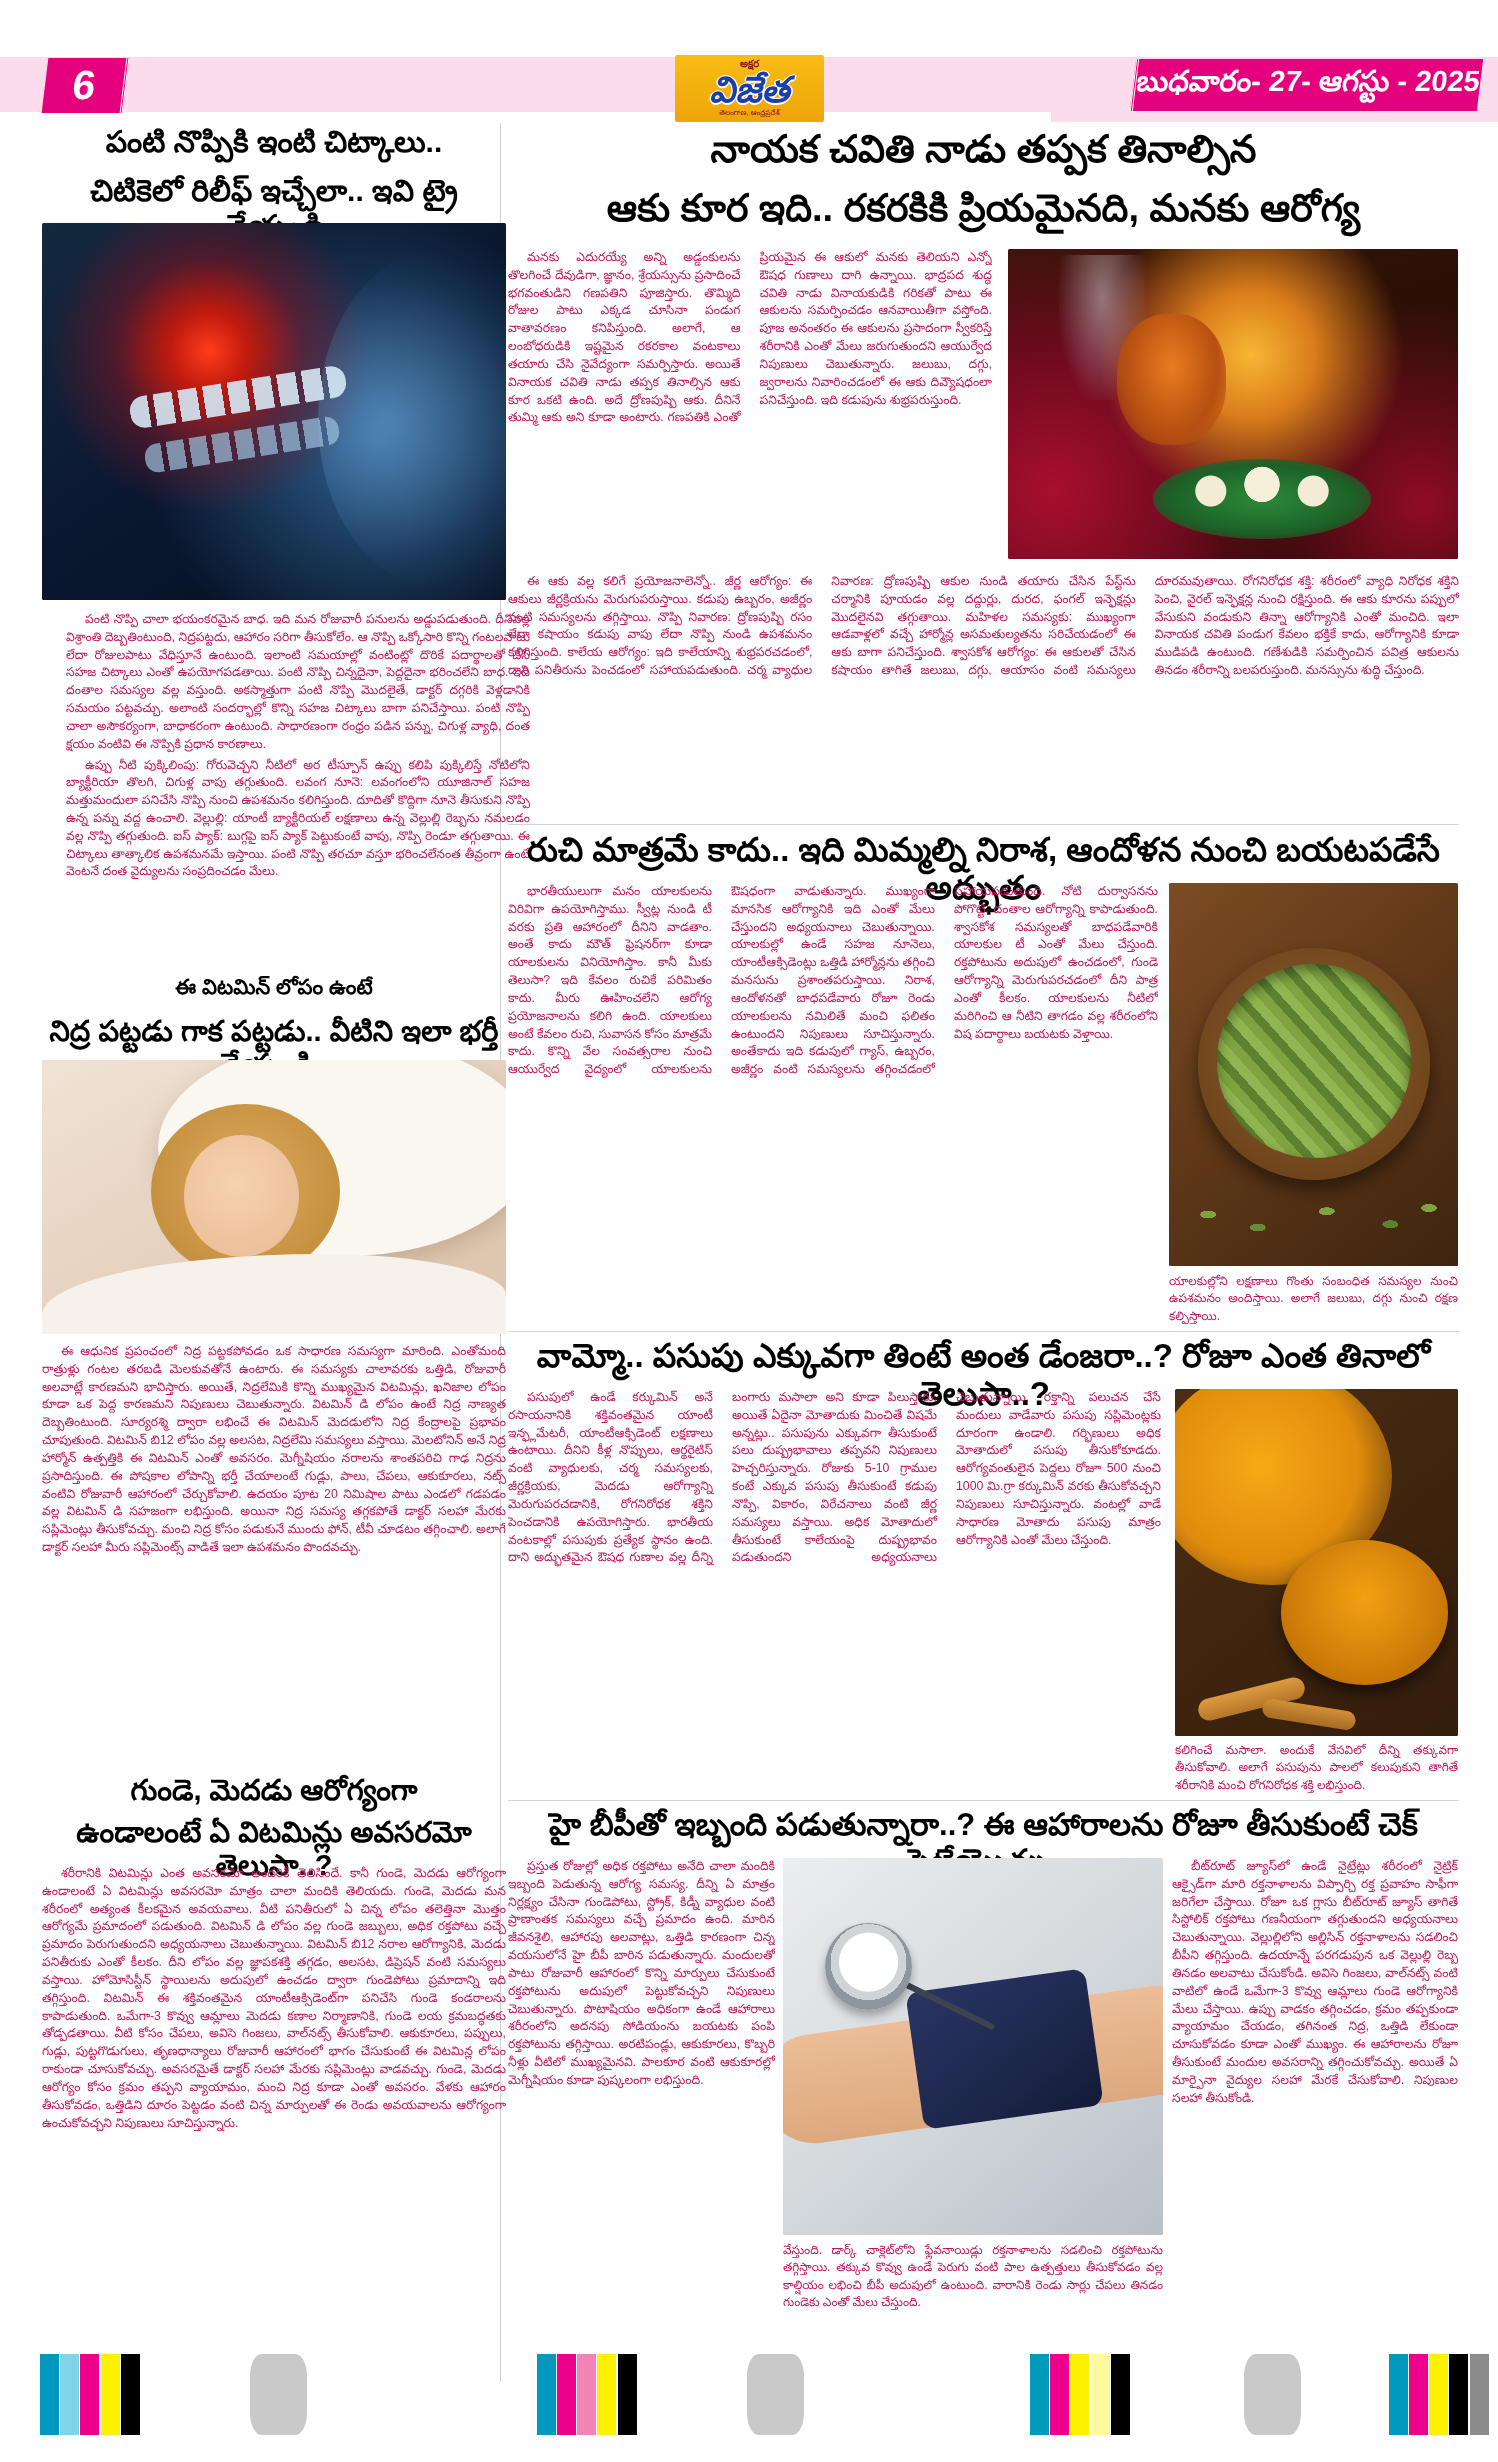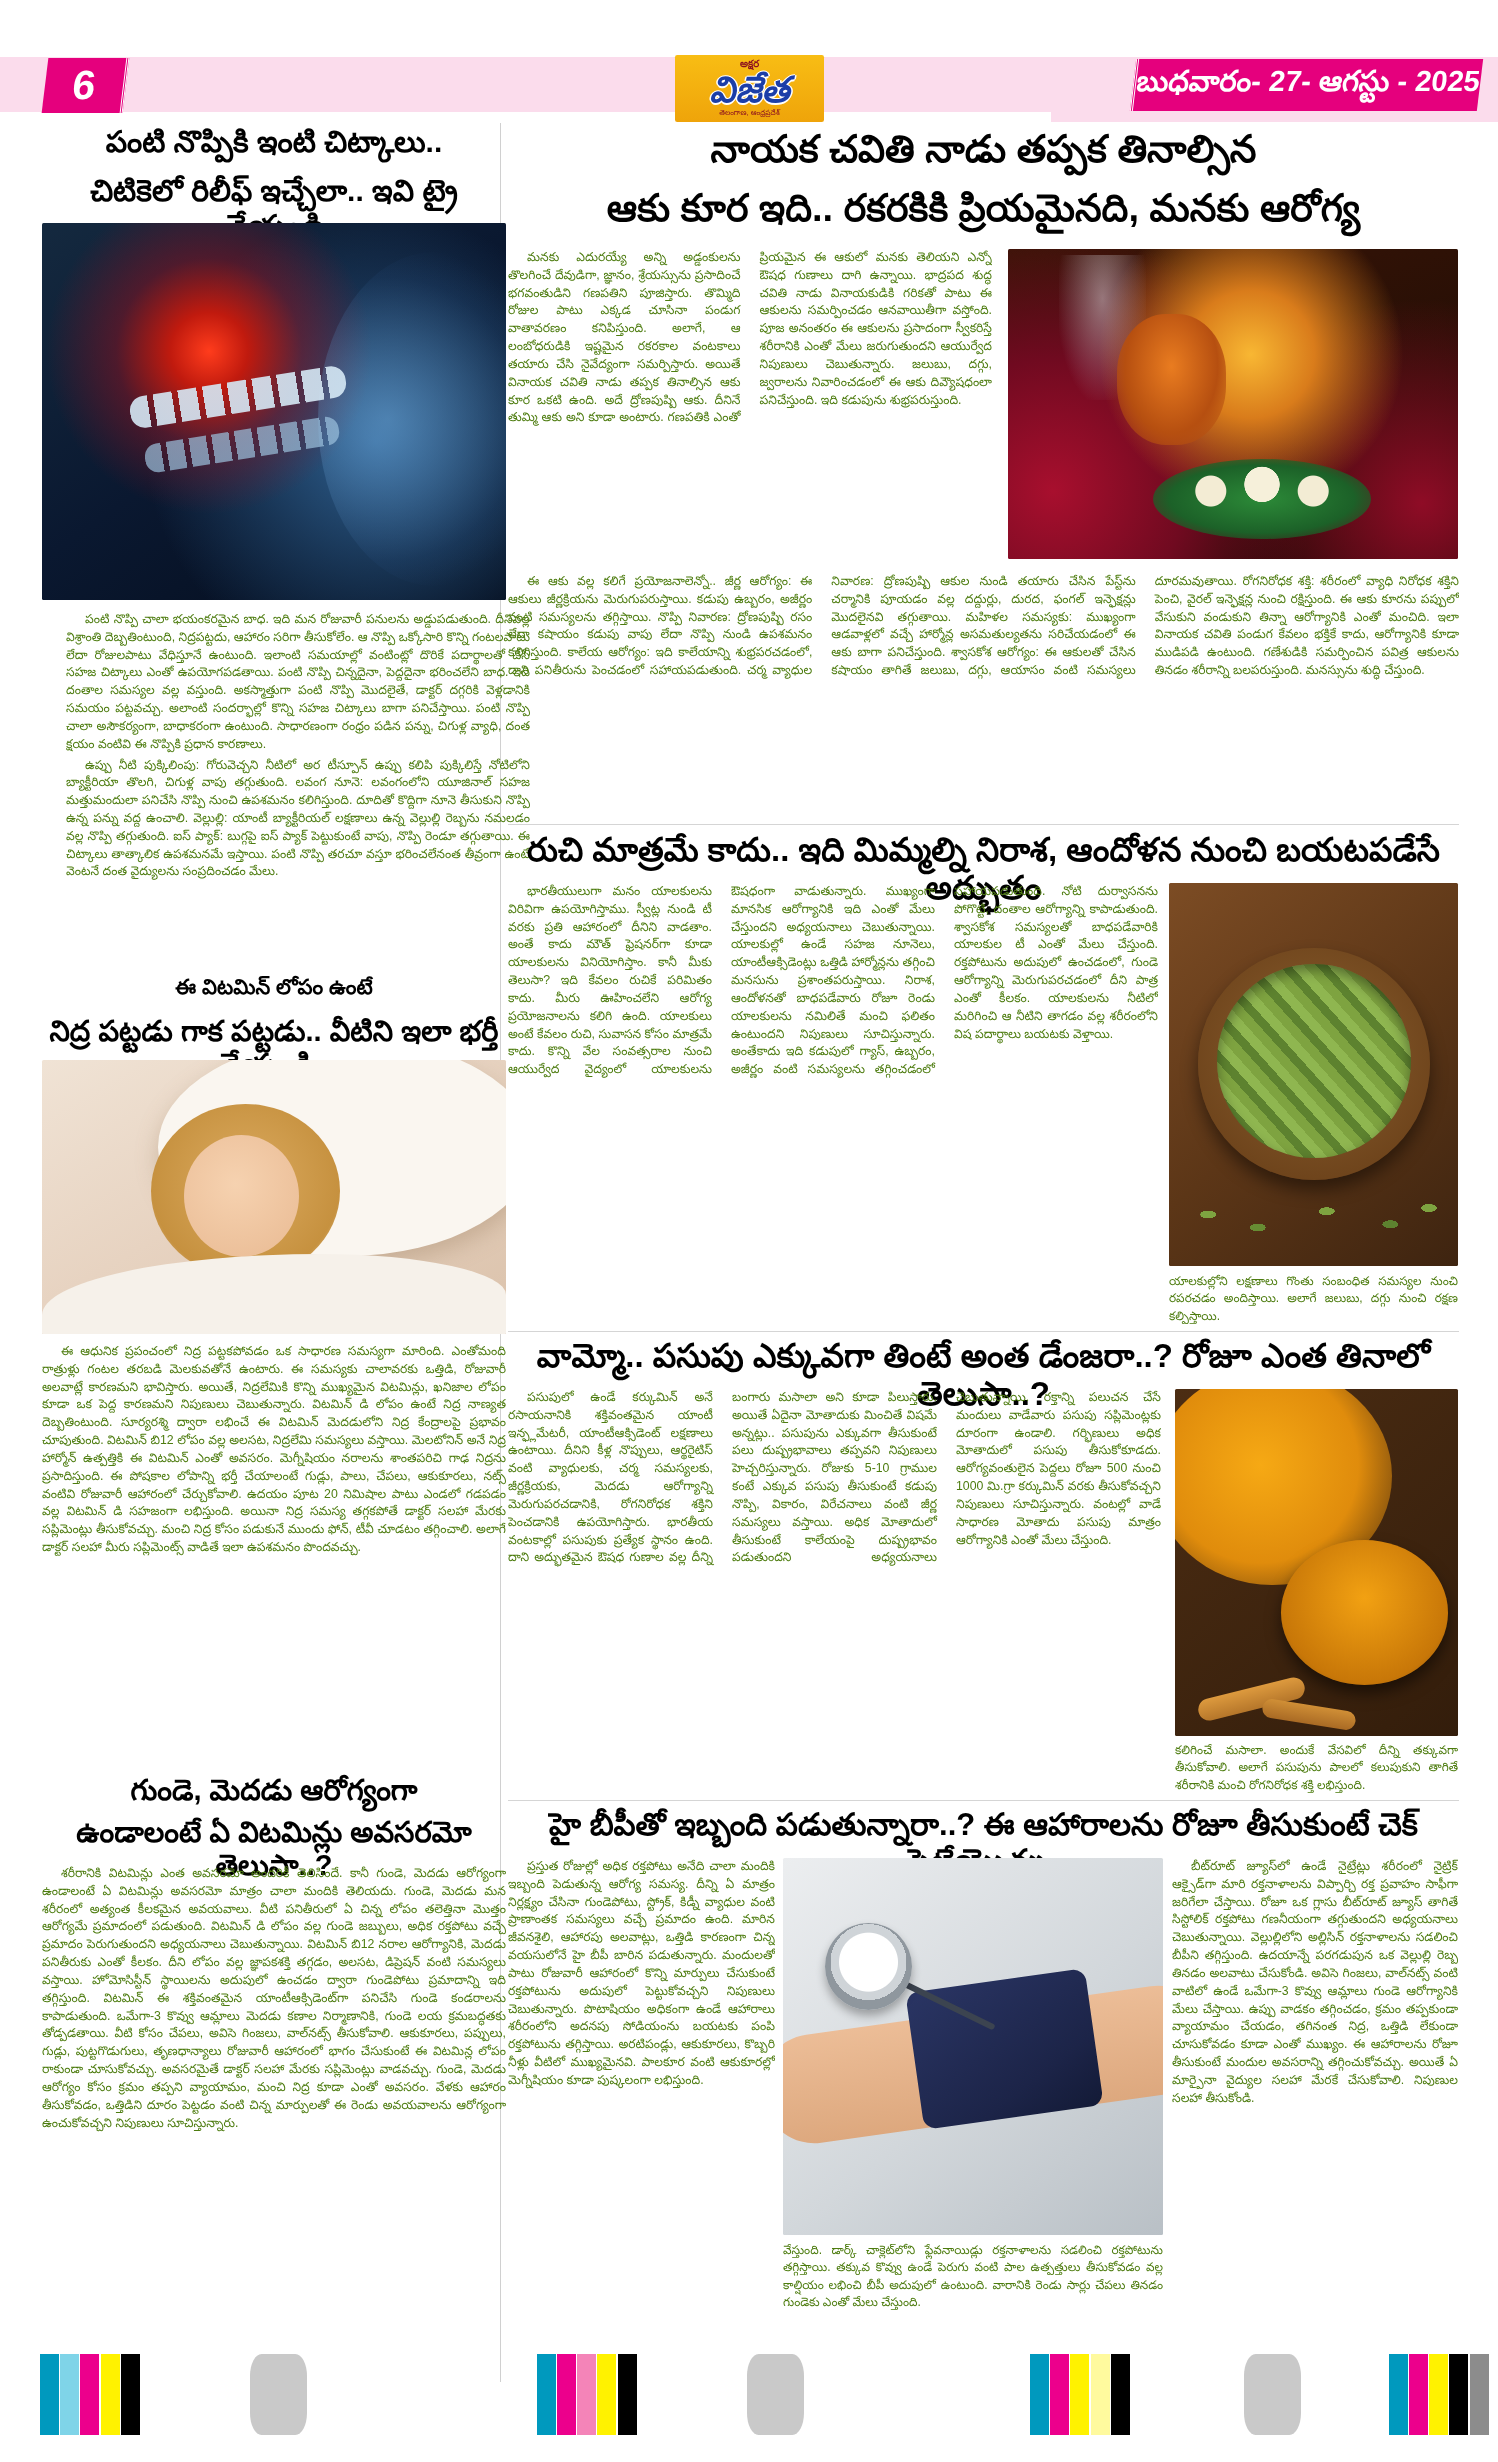--- a/index.html
+++ b/index.html
@@ -35,21 +35,21 @@
     transform:skewX(-7deg); display:flex; align-items:center; justify-content:center;
     color:#fff; font-size:29px; font-weight:bold; border-left:3.6px double #fff;
   }
 
   
   .hl { font-weight:bold; color:#000; text-align:center; line-height:1.15; }
   .hl-left { width:464px; font-size:30px; }
   .hl-main { width:951px; font-size:38px; }
   .hl-sec  { width:951px; font-size:33px; }
   .body-txt {
-    font-size:12.3px; line-height:1.45; text-align:justify; overflow:hidden; color:#4d7c0f;
+    font-size:12.3px; line-height:1.45; text-align:justify; overflow:hidden; color:#be185d;
   }
   .body-txt p { text-indent:19px; margin-bottom:2.9px; }
   .cols2 { column-count:2; column-gap:19px; }
   .cols3 { column-count:3; column-gap:19px; }
   .vrule { left:500px; top:123px; width:0.7px; height:2259px; background:#d0d0d0; }
   .hdiv { height:0.7px; background:#d5d5d5; width:951px; left:508px; }
 
   
   .photo { overflow:hidden; border-radius:1.5px; }
   .img-tooth {
@@ -213,21 +213,21 @@
   <div class="abs hl hl-sec" style="left:508px; top:831px;">రుచి మాత్రమే కాదు.. ఇది మిమ్మల్ని నిరాశ, ఆందోళన నుంచి బయటపడేసే అద్భుతం</div>
   <div class="abs body-txt cols3" style="left:508px; top:883px; width:650px; height:439px;">
     <p>భారతీయులుగా మనం యాలకులను విరివిగా ఉపయోగిస్తాము. స్వీట్ల నుండి టీ వరకు ప్రతి ఆహారంలో దీనిని వాడతాం. అంతే కాదు మౌత్ ఫ్రెషనర్‌గా కూడా యాలకులను వినియోగిస్తాం. కానీ మీకు తెలుసా? ఇది కేవలం రుచికే పరిమితం కాదు. మీరు ఊహించలేని ఆరోగ్య ప్రయోజనాలను కలిగి ఉంది. యాలకులు అంటే కేవలం రుచి, సువాసన కోసం మాత్రమే కాదు. కొన్ని వేల సంవత్సరాల నుంచి ఆయుర్వేద వైద్యంలో యాలకులను ఔషధంగా వాడుతున్నారు. ముఖ్యంగా మానసిక ఆరోగ్యానికి ఇది ఎంతో మేలు చేస్తుందని అధ్యయనాలు చెబుతున్నాయి. యాలకుల్లో ఉండే సహజ నూనెలు, యాంటీఆక్సిడెంట్లు ఒత్తిడి హార్మోన్లను తగ్గించి మనసును ప్రశాంతపరుస్తాయి. నిరాశ, ఆందోళనతో బాధపడేవారు రోజూ రెండు యాలకులను నమిలితే మంచి ఫలితం ఉంటుందని నిపుణులు సూచిస్తున్నారు. అంతేకాదు ఇది కడుపులో గ్యాస్, ఉబ్బరం, అజీర్ణం వంటి సమస్యలను తగ్గించడంలో సహాయపడుతుంది. నోటి దుర్వాసనను పోగొట్టి, దంతాల ఆరోగ్యాన్ని కాపాడుతుంది. శ్వాసకోశ సమస్యలతో బాధపడేవారికి యాలకుల టీ ఎంతో మేలు చేస్తుంది. రక్తపోటును అదుపులో ఉంచడంలో, గుండె ఆరోగ్యాన్ని మెరుగుపరచడంలో దీని పాత్ర ఎంతో కీలకం. యాలకులను నీటిలో మరిగించి ఆ నీటిని తాగడం వల్ల శరీరంలోని విష పదార్థాలు బయటకు వెళ్తాయి.</p>
   </div>
   <div class="abs photo img-cardamom" style="left:1169px; top:883px; width:289px; height:383px;">
     <div class="c-bowl"></div>
     <div class="c-pods"></div>
     <div class="c-scatter"></div>
   </div>
   <div class="abs body-txt" style="left:1169px; top:1273px; width:289px; height:51px; font-size:12px;">
-    <p style="text-indent:0;">యాలకుల్లోని లక్షణాలు గొంతు సంబంధిత సమస్యల నుంచి రపరచడం అందిస్తాయి. అలాగే జలుబు, దగ్గు నుంచి రక్షణ కల్పిస్తాయి.</p>
+    <p style="text-indent:0;">యాలకుల్లోని లక్షణాలు గొంతు సంబంధిత సమస్యల నుంచి ఉపశమనం అందిస్తాయి. అలాగే జలుబు, దగ్గు నుంచి రక్షణ కల్పిస్తాయి.</p>
   </div>
 
   <div class="abs hdiv" style="top:1331px;"></div>
 
   <div class="abs hl hl-sec" style="left:508px; top:1337px;">వామ్మో.. పసుపు ఎక్కువగా తింటే అంత డేంజరా..? రోజూ ఎంత తినాలో తెలుసా..?</div>
   <div class="abs body-txt cols3" style="left:508px; top:1389px; width:653px; height:403px;">
     <p>పసుపులో ఉండే కర్కుమిన్ అనే రసాయనానికి శక్తివంతమైన యాంటీ ఇన్ఫ్లమేటరీ, యాంటీఆక్సిడెంట్ లక్షణాలు ఉంటాయి. దీనిని కీళ్ల నొప్పులు, ఆర్థరైటిస్ వంటి వ్యాధులకు, చర్మ సమస్యలకు, జీర్ణక్రియకు, మెదడు ఆరోగ్యాన్ని మెరుగుపరచడానికి, రోగనిరోధక శక్తిని పెంచడానికి ఉపయోగిస్తారు. భారతీయ వంటకాల్లో పసుపుకు ప్రత్యేక స్థానం ఉంది. దాని అద్భుతమైన ఔషధ గుణాల వల్ల దీన్ని బంగారు మసాలా అని కూడా పిలుస్తారు. అయితే ఏదైనా మోతాదుకు మించితే విషమే అన్నట్లు.. పసుపును ఎక్కువగా తీసుకుంటే పలు దుష్ప్రభావాలు తప్పవని నిపుణులు హెచ్చరిస్తున్నారు. రోజుకు 5-10 గ్రాముల కంటే ఎక్కువ పసుపు తీసుకుంటే కడుపు నొప్పి, వికారం, విరేచనాలు వంటి జీర్ణ సమస్యలు వస్తాయి. అధిక మోతాదులో తీసుకుంటే కాలేయంపై దుష్ప్రభావం పడుతుందని అధ్యయనాలు చెబుతున్నాయి. రక్తాన్ని పలుచన చేసే మందులు వాడేవారు పసుపు సప్లిమెంట్లకు దూరంగా ఉండాలి. గర్భిణులు అధిక మోతాదులో పసుపు తీసుకోకూడదు. ఆరోగ్యవంతులైన పెద్దలు రోజూ 500 నుంచి 1000 మి.గ్రా కర్కుమిన్ వరకు తీసుకోవచ్చని నిపుణులు సూచిస్తున్నారు. వంటల్లో వాడే సాధారణ మోతాదు పసుపు మాత్రం ఆరోగ్యానికి ఎంతో మేలు చేస్తుంది.</p>
   </div>
   <div class="abs photo img-turmeric" style="left:1175px; top:1389px; width:283px; height:347px;">
     <div class="u-mound"></div>

